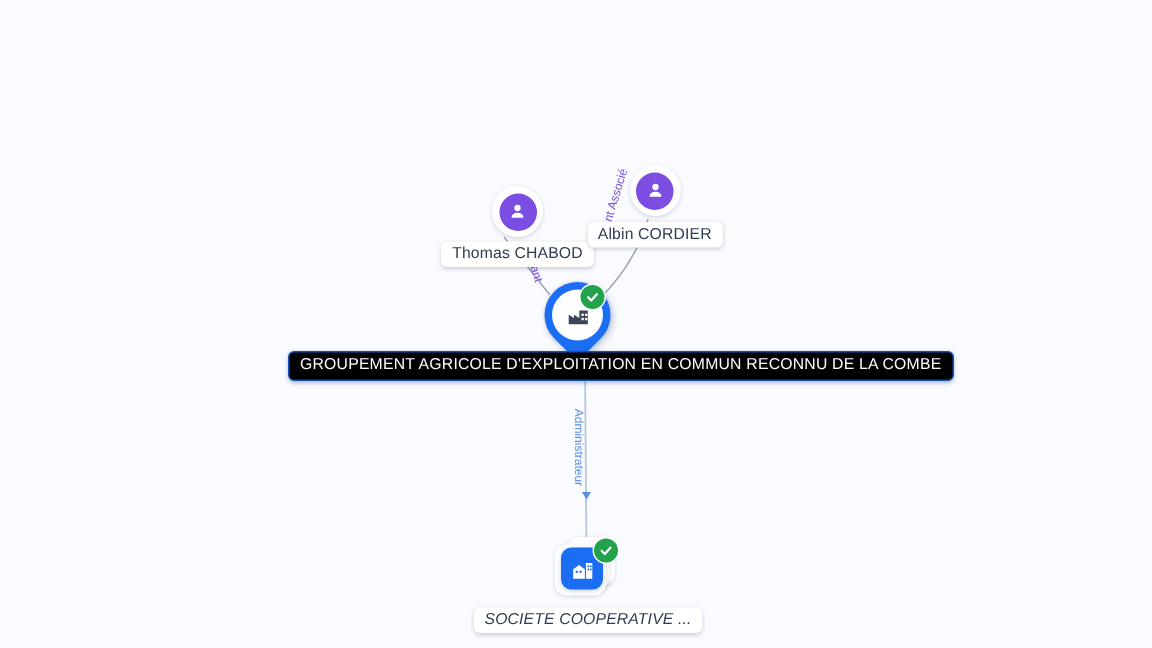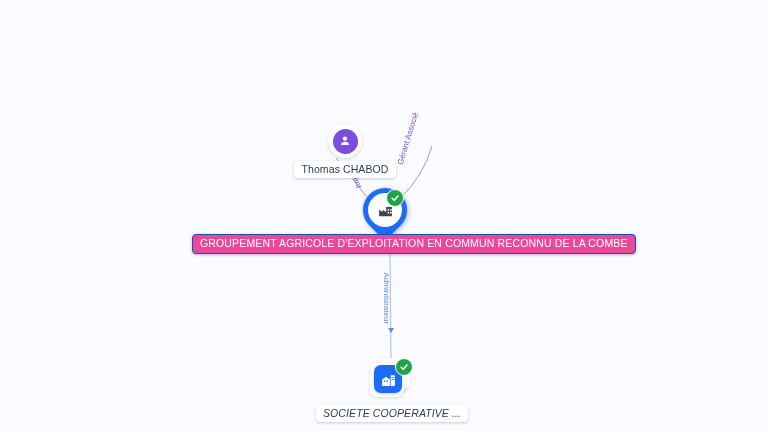--- a/index.html
+++ b/index.html
@@ -138,21 +138,21 @@
   }
   #center-check { right: 11px; top: 4px; }
   #bottom-check { right: 2px;  top: 0px;  }
   .check-badge svg { display: block; }
 
   
   #label-center {
     position: absolute;
     left: 192px;
     top: 234px;
-    background: #ec4899;
+    background: #000000;
     border: 1px solid #1251b5;
     border-radius: 4px;
     padding: 2px 7px 3px 7px;
     font-size: 10.5px;
     line-height: 13px;
     color: #ffffff;
     white-space: nowrap;
     letter-spacing: 0.15px;
     box-shadow: 0 1px 3px rgba(20,60,140,0.35);
   }
@@ -244,20 +244,31 @@
       <div class="person-disc">
         <svg width="14" height="14" viewBox="0 0 24 24" fill="#ffffff">
           <circle cx="12" cy="8" r="3.6"></circle>
           <path d="M5.2 19c0-3.6 3.1-5.6 6.8-5.6s6.8 2 6.8 5.6z"></path>
         </svg>
       </div>
     </div>
     <div class="pill">Thomas CHABOD</div>
   </div>
 
+  <div class="node" id="node-person-1">
+    <div class="person-ring">
+      <div class="person-disc">
+        <svg width="14" height="14" viewBox="0 0 24 24" fill="#ffffff">
+          <circle cx="12" cy="8" r="3.6"></circle>
+          <path d="M5.2 19c0-3.6 3.1-5.6 6.8-5.6s6.8 2 6.8 5.6z"></path>
+        </svg>
+      </div>
+    </div>
+    <div class="pill">Albin CORDIER</div>
+  </div>
 
   <div class="node" id="node-center">
     <div class="pin-halo">
       <div class="pin-shape">
         <div class="pin-inner">
           <svg width="17" height="17" viewBox="0 0 24 24" fill="#3c4557">
             <path d="M3 20V11l5 3V11l5 3V7h8v13z"></path>
             <rect x="15" y="10" width="2.2" height="2.2" fill="#ffffff"></rect>
             <rect x="18.4" y="10" width="2.2" height="2.2" fill="#ffffff"></rect>
             <rect x="15" y="14" width="2.2" height="2.2" fill="#ffffff"></rect>

